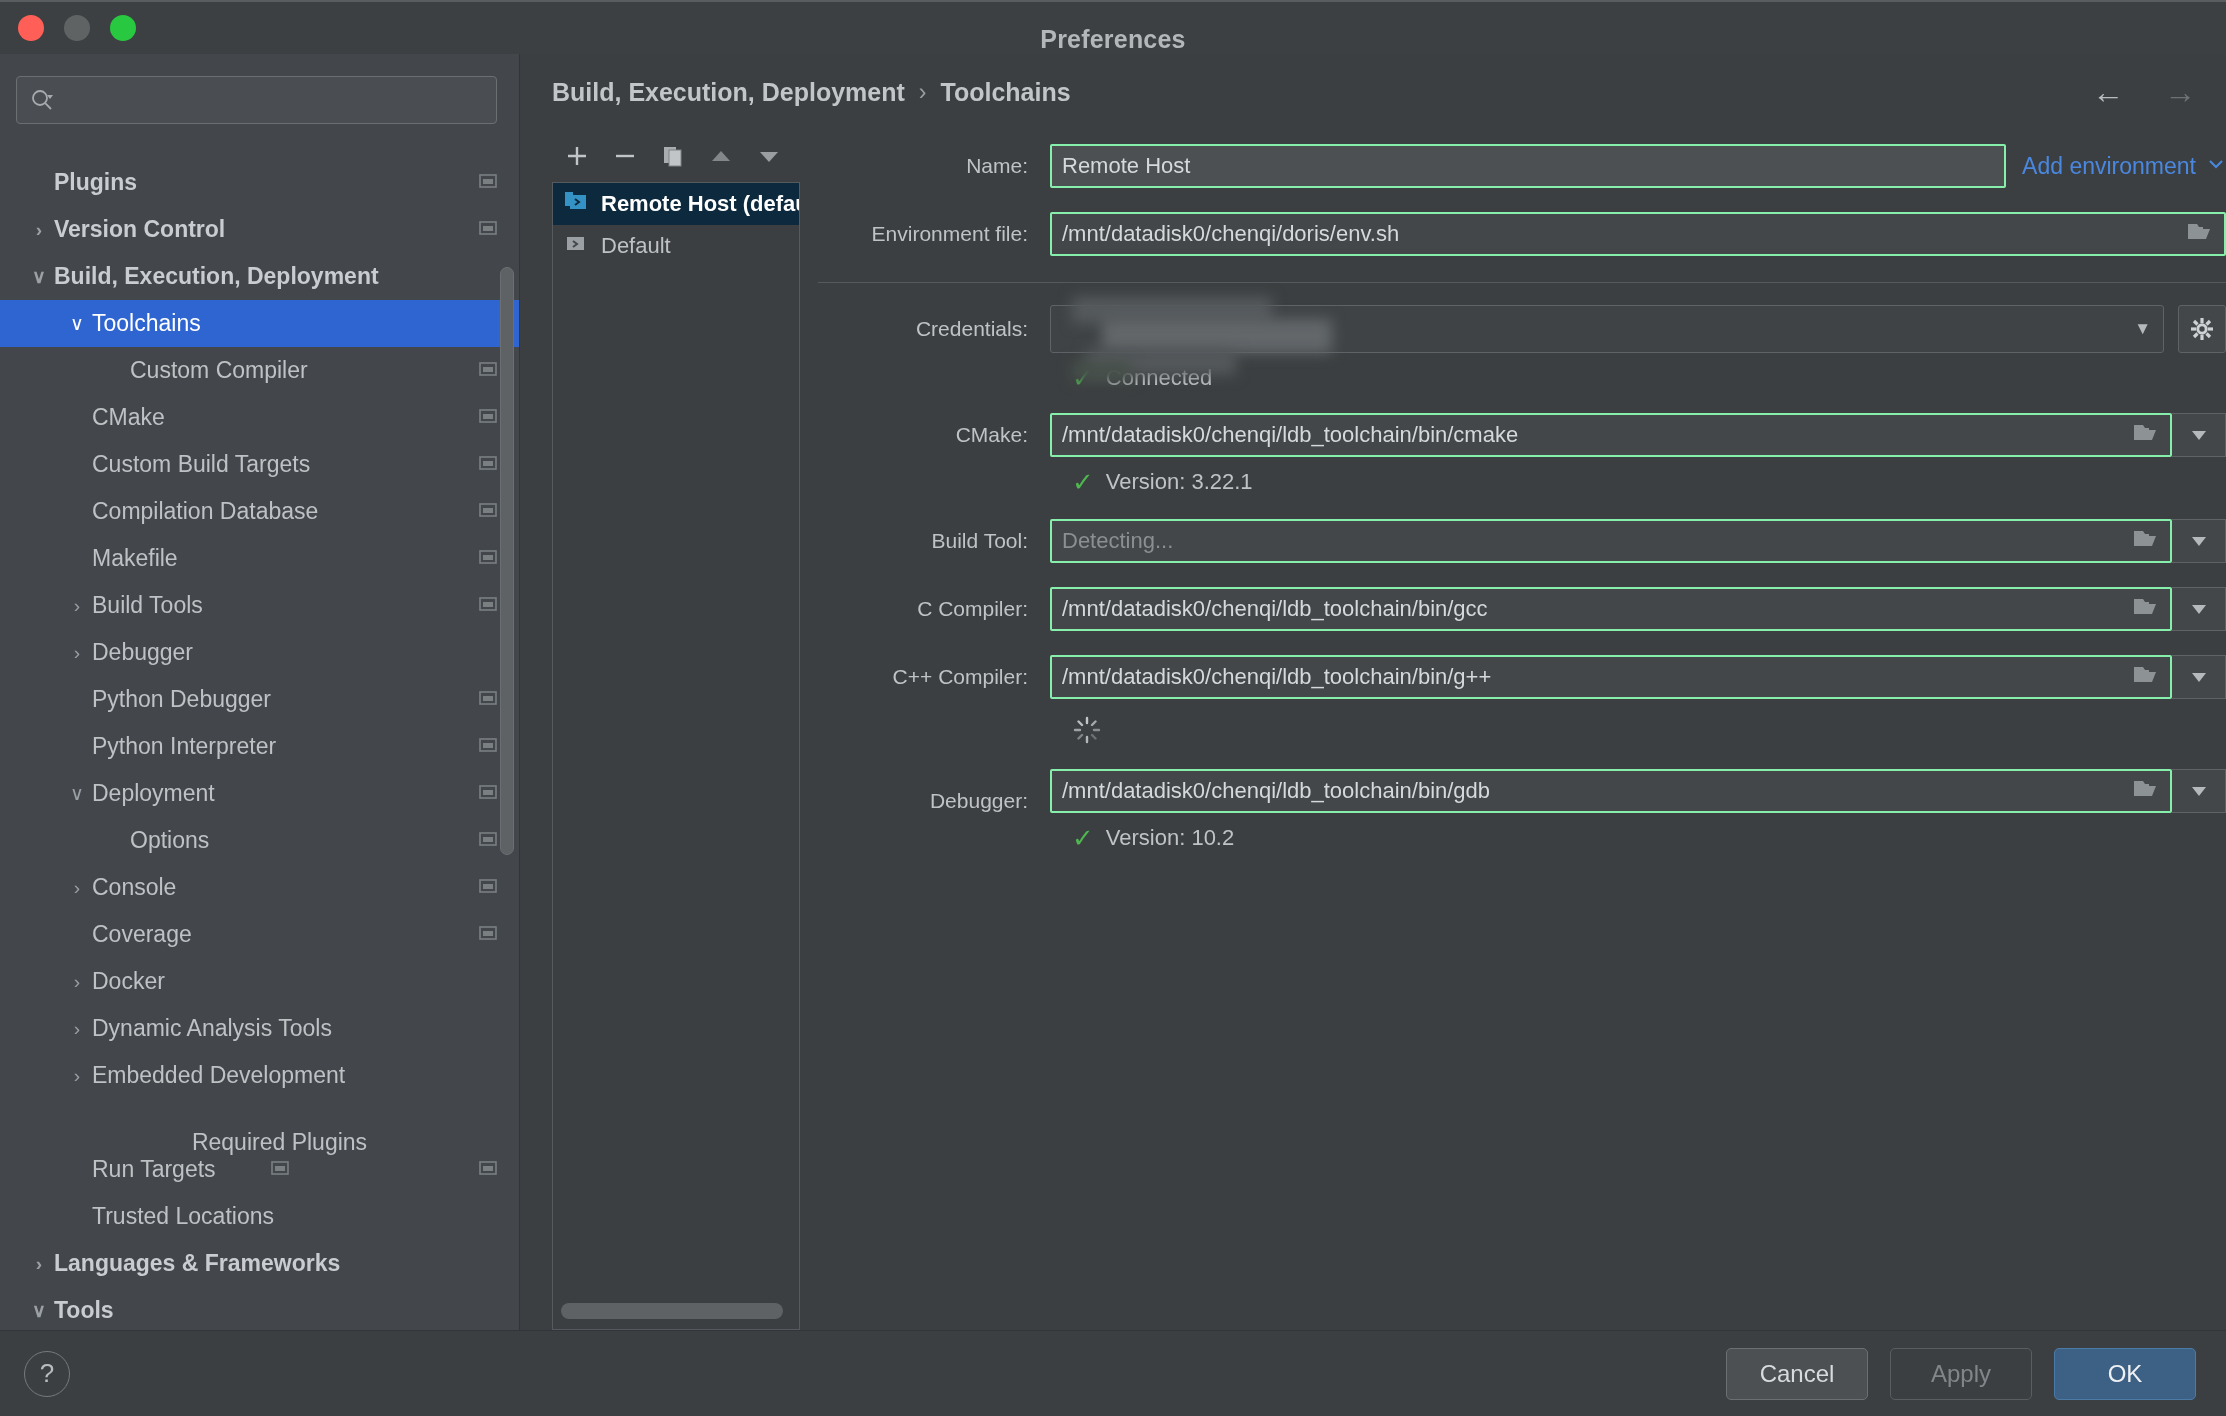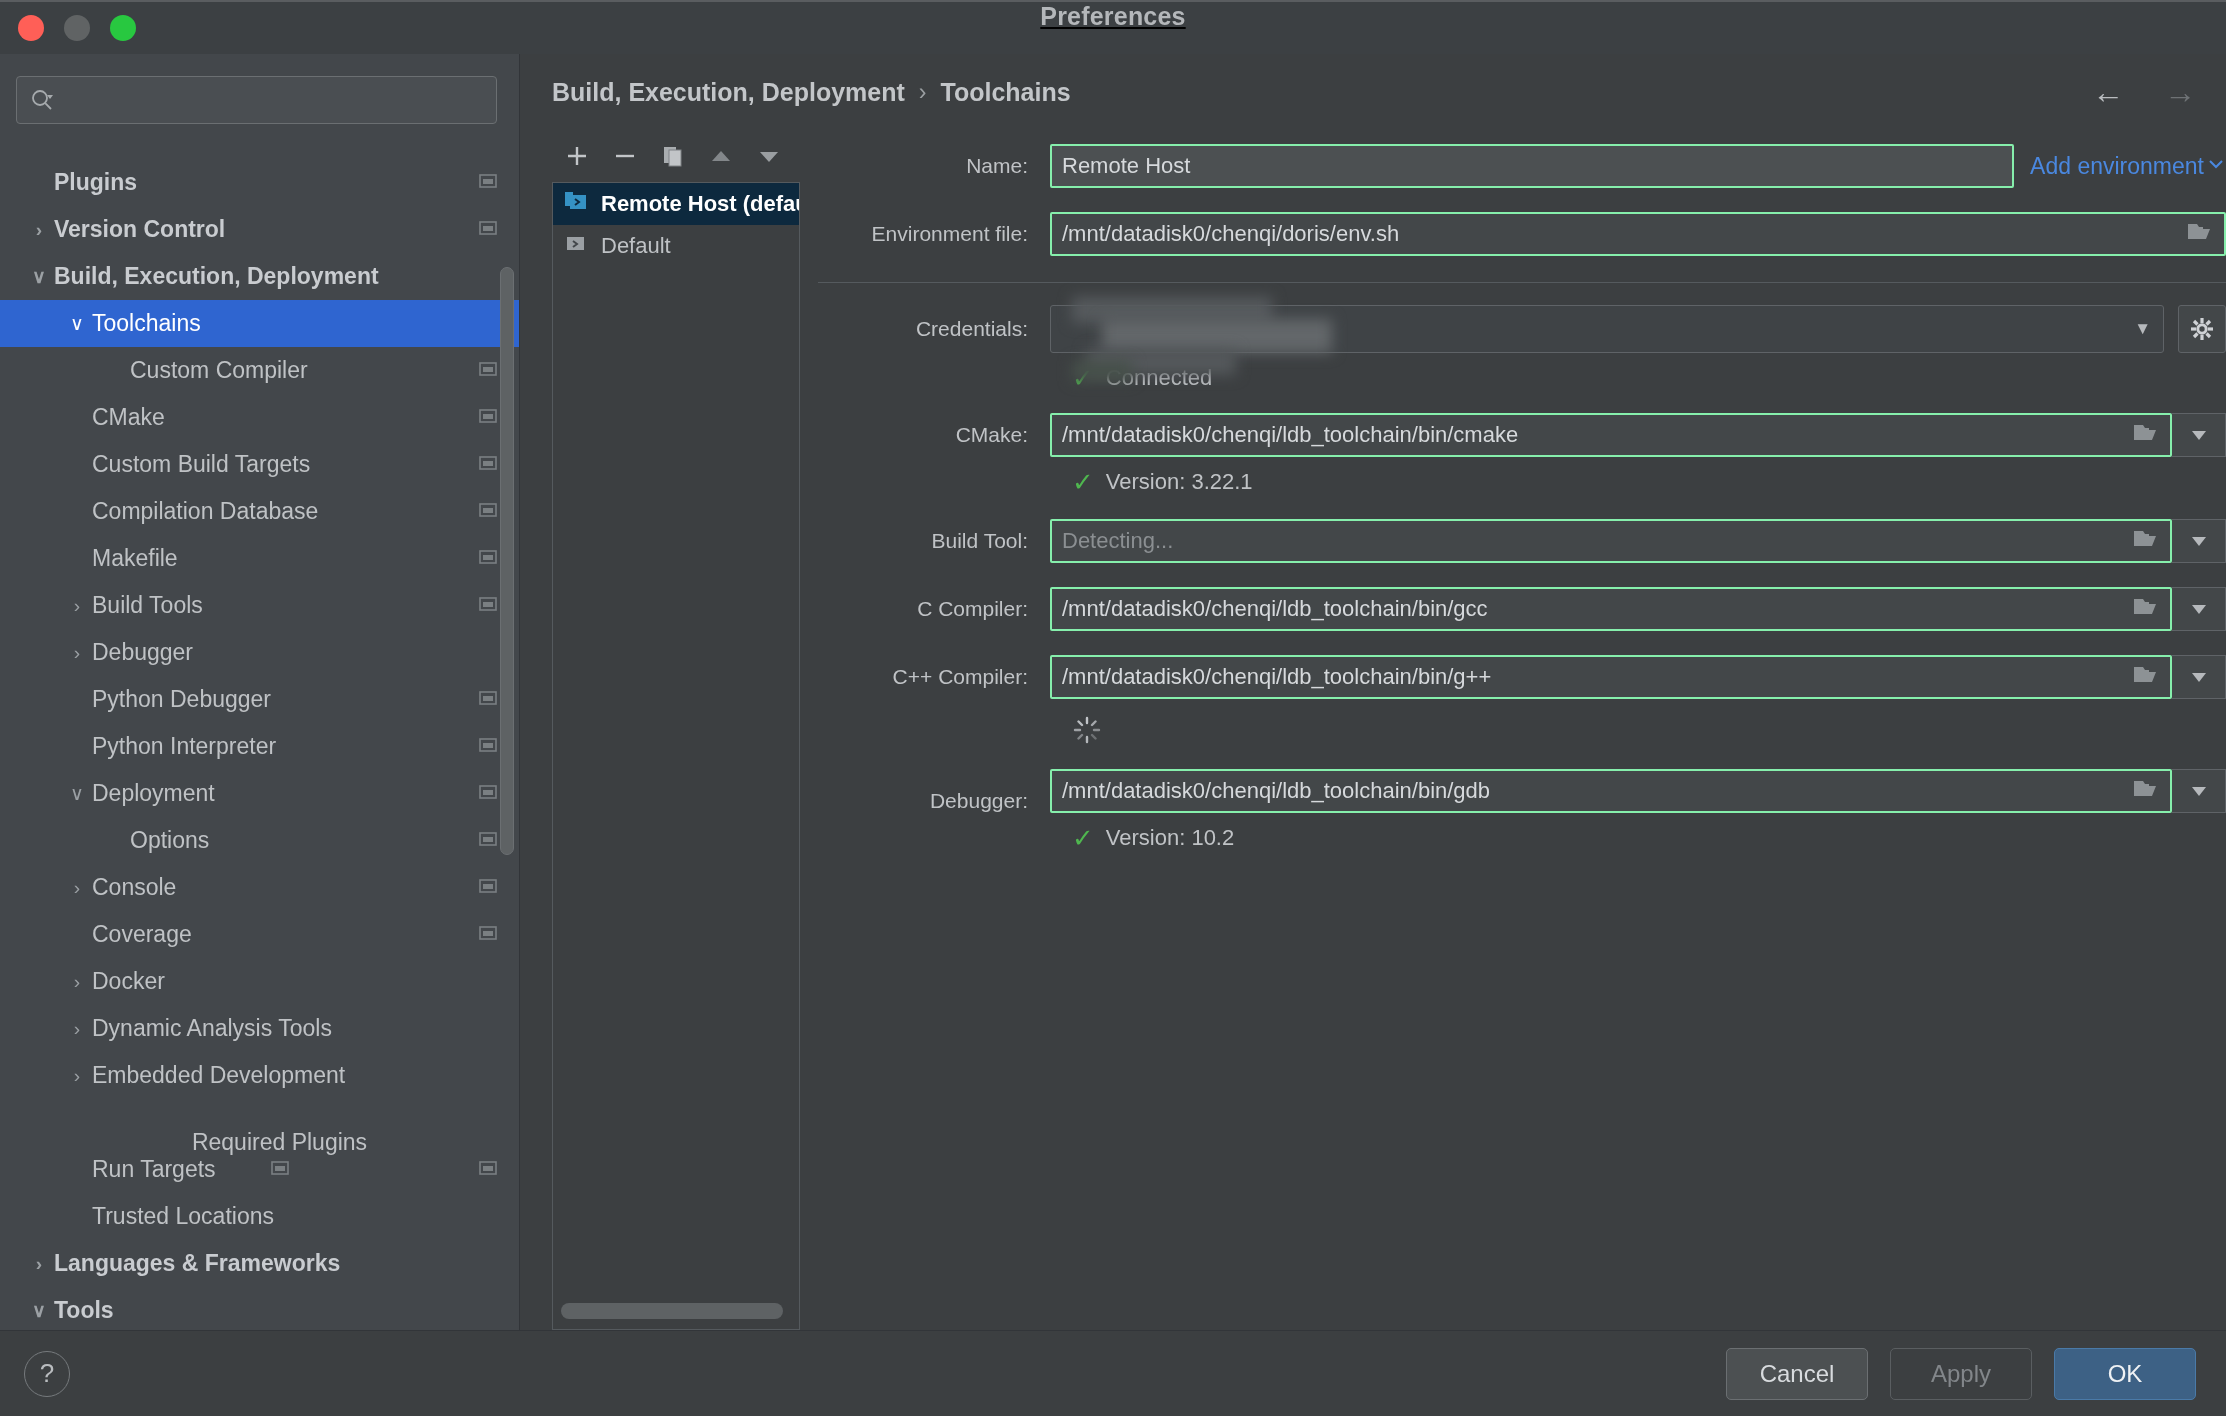--- a/index.html
+++ b/index.html
@@ -14,21 +14,21 @@
     background: #3c3f41;
     display: flex; flex-direction: column;
   }
 
   
   .titlebar {
     height: 54px; flex: 0 0 54px;
     background: #3c4043;
     border-top: 2px solid #5a5d60;
     position: relative;
-    display: flex; align-items: flex-start; text-decoration: underline;
+    display: flex; align-items: flex-end;
   }
   .traffic { position: absolute; left: 18px; top: 0; bottom: 0; display: flex; align-items: center; gap: 20px; }
   .dot { width: 26px; height: 26px; border-radius: 50%; }
   .dot.red { background: #ff5f57; }
   .dot.yellow { background: #606364; }
   .dot.green { background: #28c840; }
   .win-title {
     width: 100%; text-align: center;
     color: #b4b7ba; font-size: 25px; font-weight: bold;
     letter-spacing: 0.2px;
@@ -143,21 +143,21 @@
     position: absolute; right: 12px; top: 50%; transform: translateY(-50%);
   }
   .txtwrap { flex: 1; position: relative; display: flex; min-width: 0; }
   .status-line { display: flex; align-items: center; gap: 12px; padding-left: 254px; }
   .status-line .check { color: #4fb74f; font-size: 26px; line-height: 1; }
   .status-txt { color: #c0c3c6; font-size: 22px; }
   .divider { height: 1px; background: #555a5e; margin-left: 0; }
 
   .add-env {
     color: #4a88e0; font-size: 23px; white-space: nowrap;
-    display: flex; align-items: center; gap: 2px; margin-left: 16px;
+    display: flex; align-items: center; gap: 10px; margin-left: 16px;
   }
   .gear-btn {
     width: 48px; flex: 0 0 48px; height: 48px; margin-left: 14px;
     border: 1px solid #5f6367; border-radius: 3px; background: #434749;
     display: flex; align-items: center; justify-content: center;
   }
   .combo {
     flex: 1; height: 48px; min-width: 0;
     background: #3f4346; border: 1px solid #5f6367; border-radius: 3px;
     display: flex; align-items: center; padding: 0 12px;

